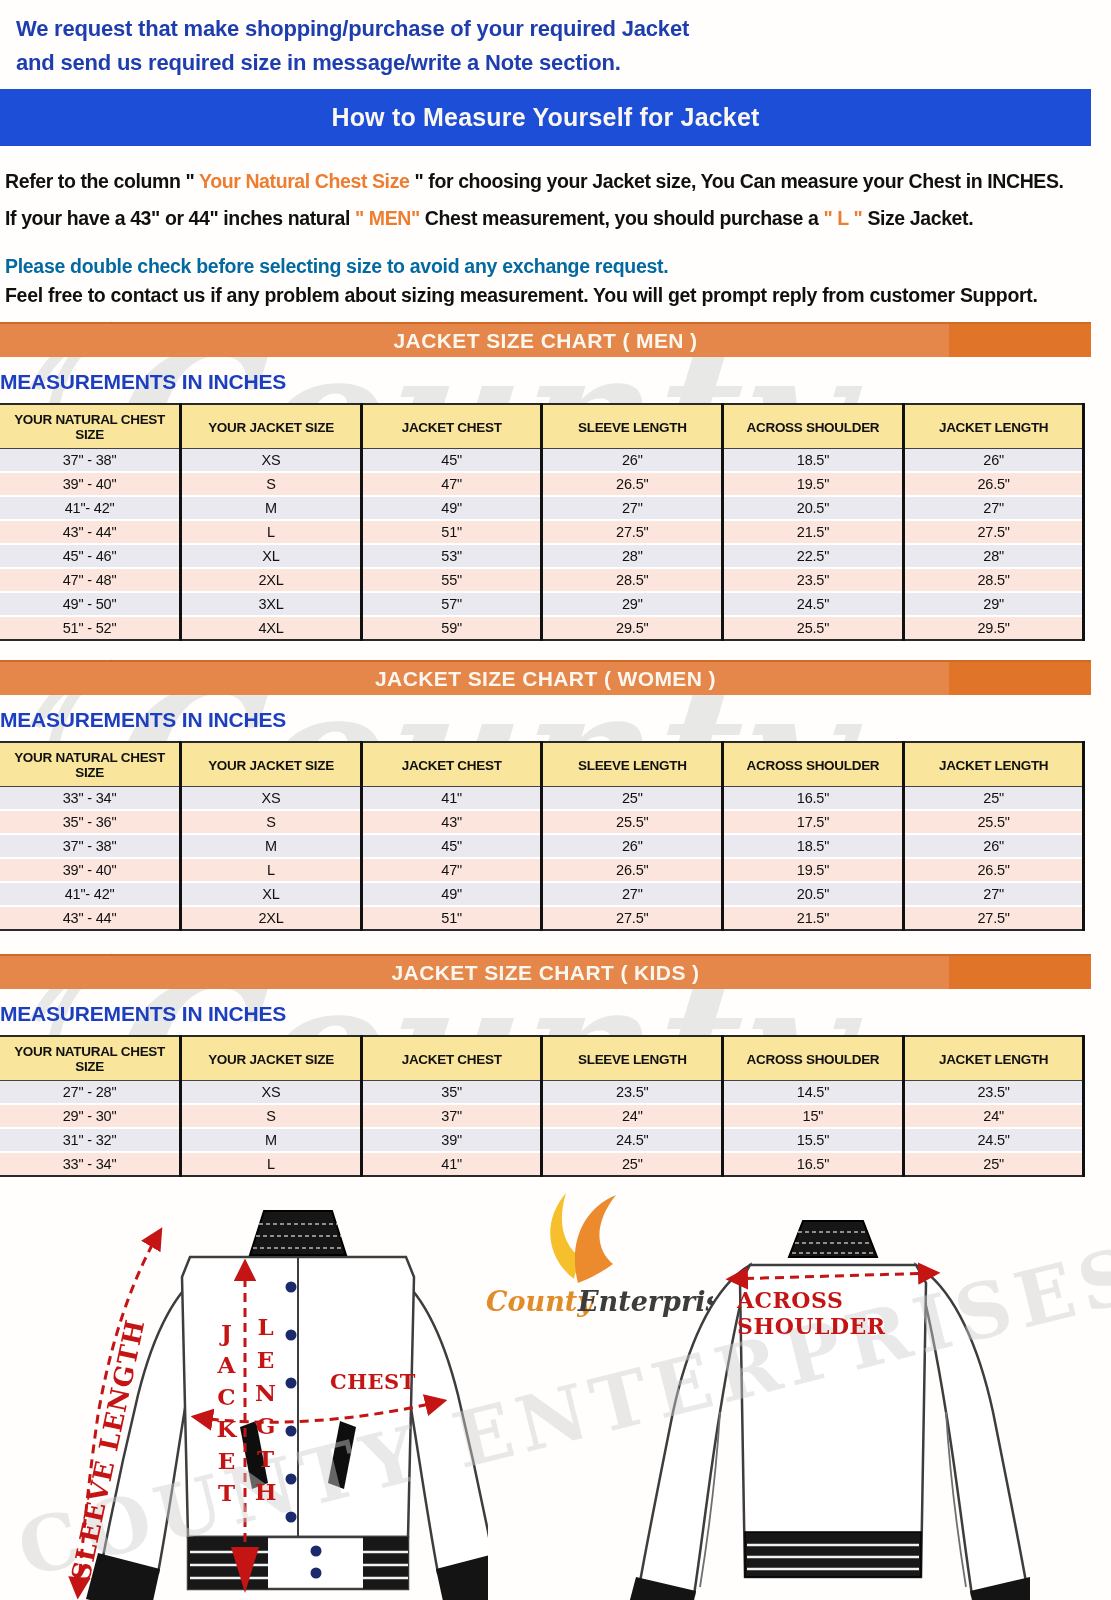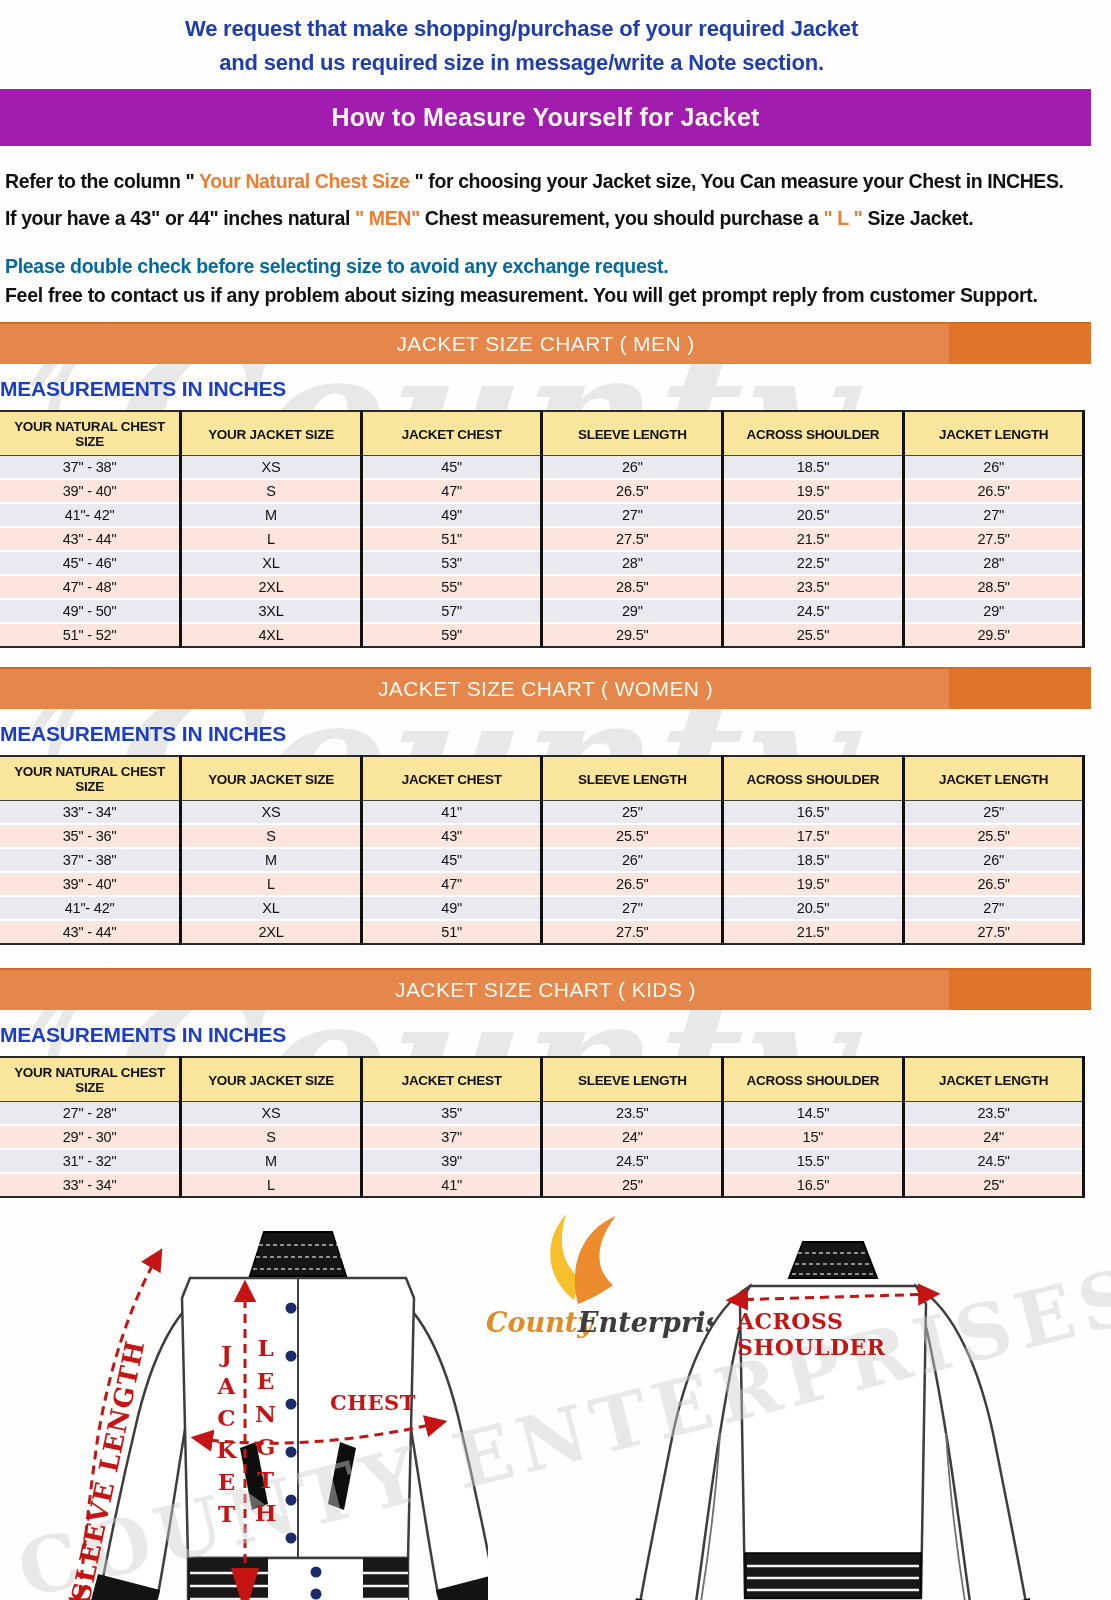--- a/index.html
+++ b/index.html
@@ -3,31 +3,31 @@
 <meta charset="utf-8">
 <style>
   * { margin:0; padding:0; box-sizing:border-box; }
   html,body { width:1111px; }
   body {
     font-family:"Liberation Sans", sans-serif;
     background:#fffefc; color:#111;
     width:1111px; height:1600px; overflow:hidden; position:relative;
   }
   
-  .intro { padding:12px 84px 0 16px; text-align:center; color:#1e3eb0;
+  .intro { padding:12px 84px 0 16px; text-align:left; color:#1e3eb0;
            font-weight:bold; font-size:22px; line-height:1.55; letter-spacing:-0.2px; }
   
   .banner-how { margin-top:9px; width:98.2%; height:57px;
-    background:#a21caf; color:#fbf7ee; display:flex; align-items:center; justify-content:center;
+    background:#1d4ed8; color:#fbf7ee; display:flex; align-items:center; justify-content:center;
     font-size:25px; font-weight:bold; letter-spacing:0.2px; position:relative; z-index:1; }
-  .sec-banner { width:98.2%; height:42px;
+  .sec-banner { width:98.2%; height:35px;
     background:linear-gradient(90deg,#e5864a 0%, #e5864a 87%, #e0752a 87%, #e0752a 100%);
     border-top:2px solid #d06a26;
     color:#fbf7ee; display:flex; align-items:center; justify-content:center;
-    font-size:21px; font-weight:normal; letter-spacing:0.4px; position:relative; z-index:1; }
+    font-size:21px; font-weight:bold; letter-spacing:0.4px; position:relative; z-index:1; }
   
   .instructions { margin:17px 4px 0 5px; font-size:19.5px; font-weight:bold;
                   line-height:1.9; letter-spacing:-0.4px; color:#101010; }
   .hl { color:#ed7d31; }
   .note-orange { margin:18px 0 0 5px; color:#0369a1; font-weight:bold; font-size:19.5px; letter-spacing:-0.3px; }
   .note-black  { margin:6px 0 0 5px; color:#101010; font-weight:bold; font-size:19.5px; letter-spacing:-0.3px; }
   
   .chart { position:relative; }
   .chart.men   { margin-top:15px; }
   .chart.women { margin-top:19px; }

